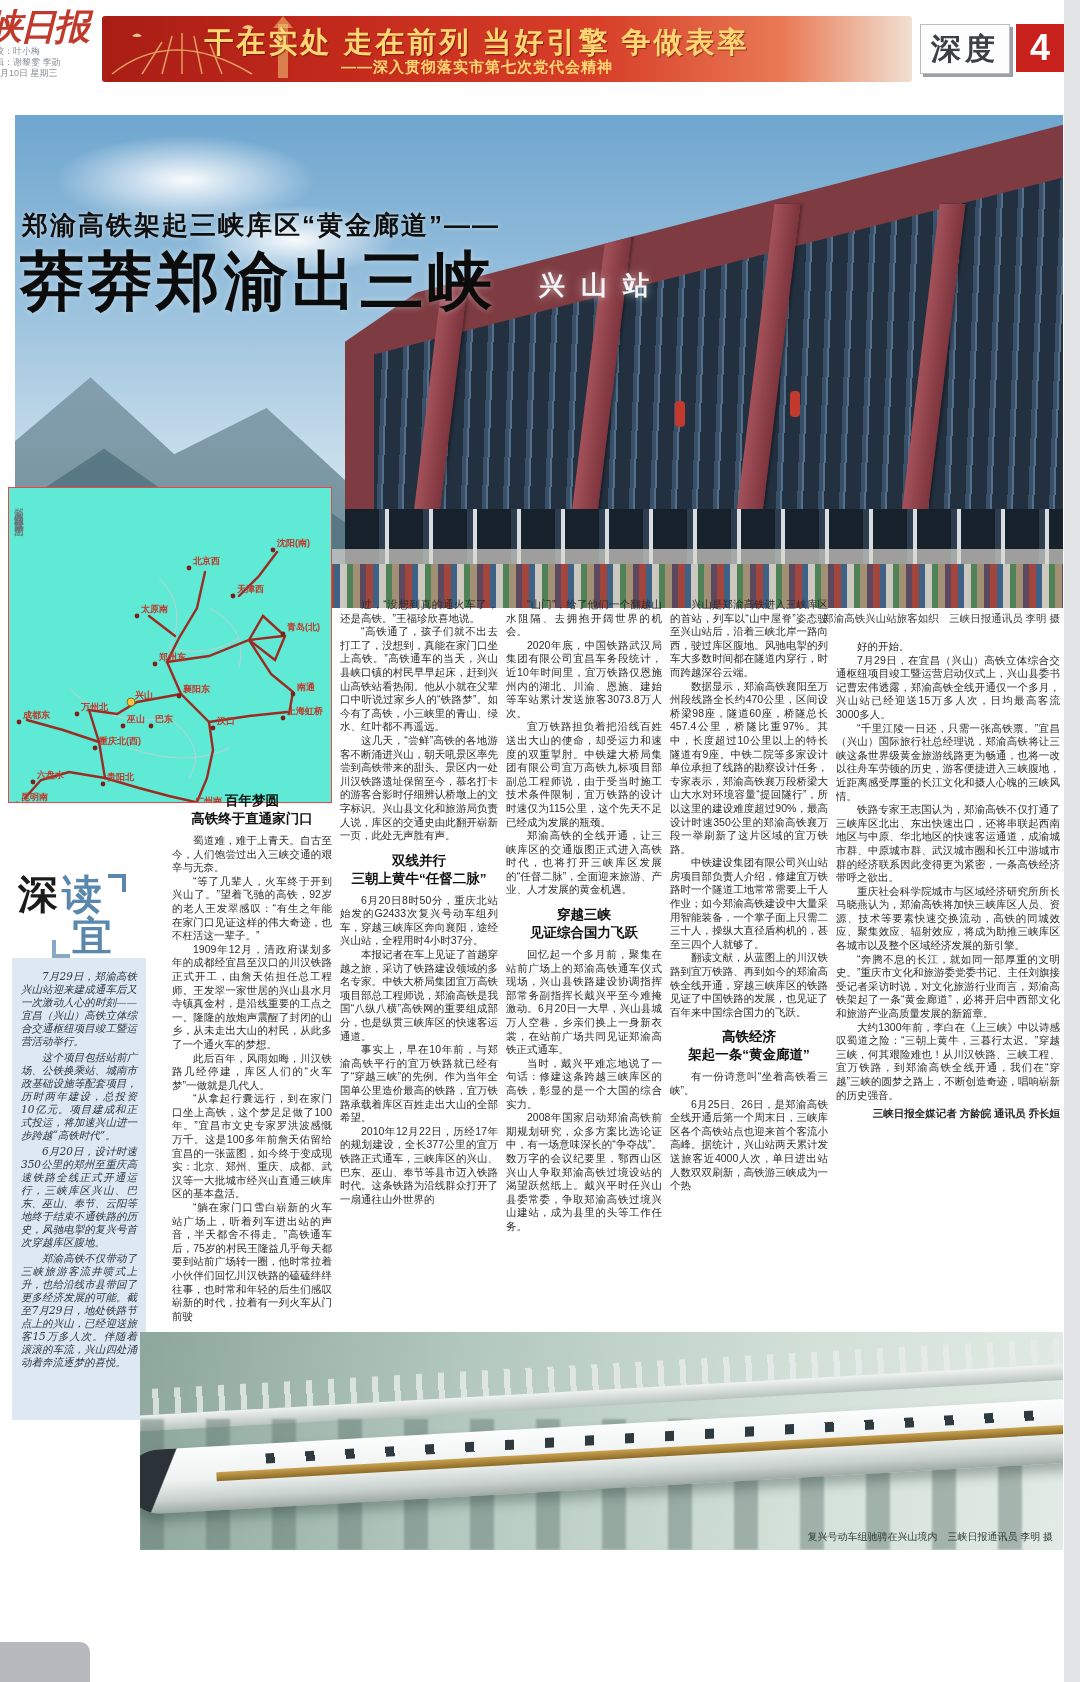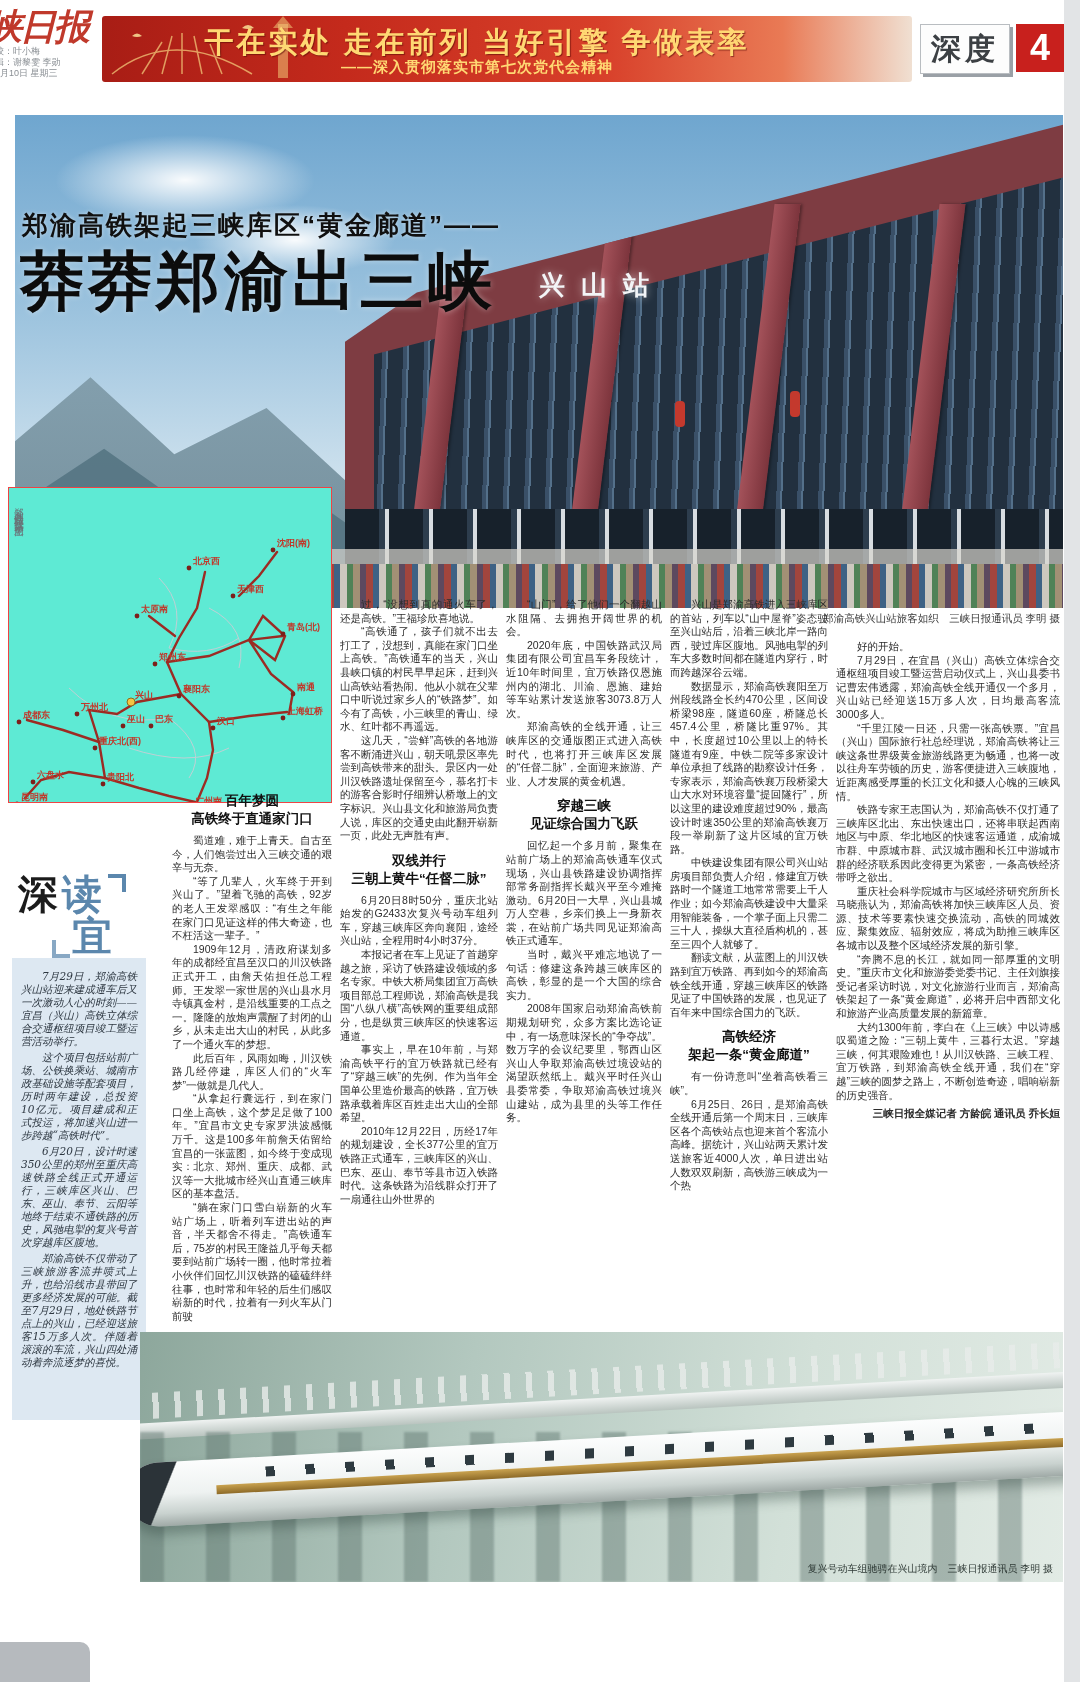--- a/index.html
+++ b/index.html
@@ -79,21 +79,21 @@
   .col p{margin:0;font-size:10.5px;line-height:13.6px;color:#2c2c2c;text-indent:2em;text-align:justify;}
   .colhead{font-weight:bold;text-align:center;font-size:13.5px;line-height:18px;color:#111;margin:9px 0 6px;}
   .col .colhead:first-child{margin-top:4px;}
   .col p.byline{text-align:right;text-indent:0;margin-top:5px;font-weight:bold;}
   #col1{left:172px;top:788px;width:160px;height:560px;}
   #col2{left:340px;top:598px;width:158px;height:750px;}
   #col3{left:506px;top:598px;width:156px;height:750px;}
   #col4{left:670px;top:598px;width:158px;height:750px;}
   #col5{left:836px;top:640px;width:224px;height:708px;}
   
-  .bphoto{position:absolute;left:140px;top:1332px;width:923px;height:250px;overflow:hidden;
+  .bphoto{position:absolute;left:140px;top:1332px;width:923px;height:218px;overflow:hidden;
       background:linear-gradient(100deg,#8da79c 0%,#b3c8bf 35%,#d2e0d8 70%,#e2ebe5 100%);}
   .piers{position:absolute;left:0;right:0;top:40%;bottom:0;
       background:repeating-linear-gradient(90deg,rgba(96,118,112,.45) 0 24px,rgba(0,0,0,0) 24px 66px);
       filter:blur(1px);}
   .deck{position:absolute;left:-10px;top:26%;width:105%;height:16px;background:linear-gradient(180deg,#f0f3f2,#b9c4bf);
       transform:rotate(-3.2deg);}
   .railing{position:absolute;left:-10px;top:14%;width:105%;height:26px;
       background:repeating-linear-gradient(90deg,#e8ecea 0 6px,rgba(0,0,0,0) 6px 22px);
       transform:rotate(-3.2deg);opacity:.8;}
   .train{position:absolute;left:-14px;top:42%;width:106%;height:64px;border-radius:42px 8px 8px 42px;
@@ -281,20 +281,21 @@
         <div>三朝上黄牛“任督二脉”</div>
       </div>
       <p>6月20日8时50分，重庆北站始发的G2433次复兴号动车组列车，穿越三峡库区奔向襄阳，途经兴山站，全程用时4小时37分。</p>
       <p>本报记者在车上见证了首趟穿越之旅，采访了铁路建设领域的多名专家。中铁大桥局集团宜万高铁项目部总工程师说，郑渝高铁是我国“八纵八横”高铁网的重要组成部分，也是纵贯三峡库区的快速客运通道。</p>
       <p>事实上，早在10年前，与郑渝高铁平行的宜万铁路就已经有了“穿越三峡”的先例。作为当年全国单公里造价最高的铁路，宜万铁路承载着库区百姓走出大山的全部希望。</p>
       <p>2010年12月22日，历经17年的规划建设，全长377公里的宜万铁路正式通车，三峡库区的兴山、巴东、巫山、奉节等县市迈入铁路时代。这条铁路为沿线群众打开了一扇通往山外世界的</p>
     </div>
   <div class="col" id="col3">
       <p>“山门”，给了他们一个翻越山水阻隔、去拥抱开阔世界的机会。</p>
       <p>2020年底，中国铁路武汉局集团有限公司宜昌车务段统计，近10年时间里，宜万铁路仅恩施州内的湖北、川渝、恩施、建始等车站累计发送旅客3073.8万人次。</p>
+      <p>宜万铁路担负着把沿线百姓送出大山的使命，却受运力和速度的双重掣肘。中铁建大桥局集团有限公司宜万高铁九标项目部副总工程师说，由于受当时施工技术条件限制，宜万铁路的设计时速仅为115公里，这个先天不足已经成为发展的瓶颈。</p>
       <p>郑渝高铁的全线开通，让三峡库区的交通版图正式进入高铁时代，也将打开三峡库区发展的“任督二脉”，全面迎来旅游、产业、人才发展的黄金机遇。</p>
       <div class="colhead">
         <div>穿越三峡</div>
         <div>见证综合国力飞跃</div>
       </div>
       <p>回忆起一个多月前，聚集在站前广场上的郑渝高铁通车仪式现场，兴山县铁路建设协调指挥部常务副指挥长戴兴平至今难掩激动。6月20日一大早，兴山县城万人空巷，乡亲们换上一身新衣裳，在站前广场共同见证郑渝高铁正式通车。</p>
       <p>当时，戴兴平难忘地说了一句话：修建这条跨越三峡库区的高铁，彰显的是一个大国的综合实力。</p>
       <p>2008年国家启动郑渝高铁前期规划研究，众多方案比选论证中，有一场意味深长的“争夺战”。数万字的会议纪要里，鄂西山区兴山人争取郑渝高铁过境设站的渴望跃然纸上。戴兴平时任兴山县委常委，争取郑渝高铁过境兴山建站，成为县里的头等工作任务。</p>
     </div>
   <div class="col" id="col4">

